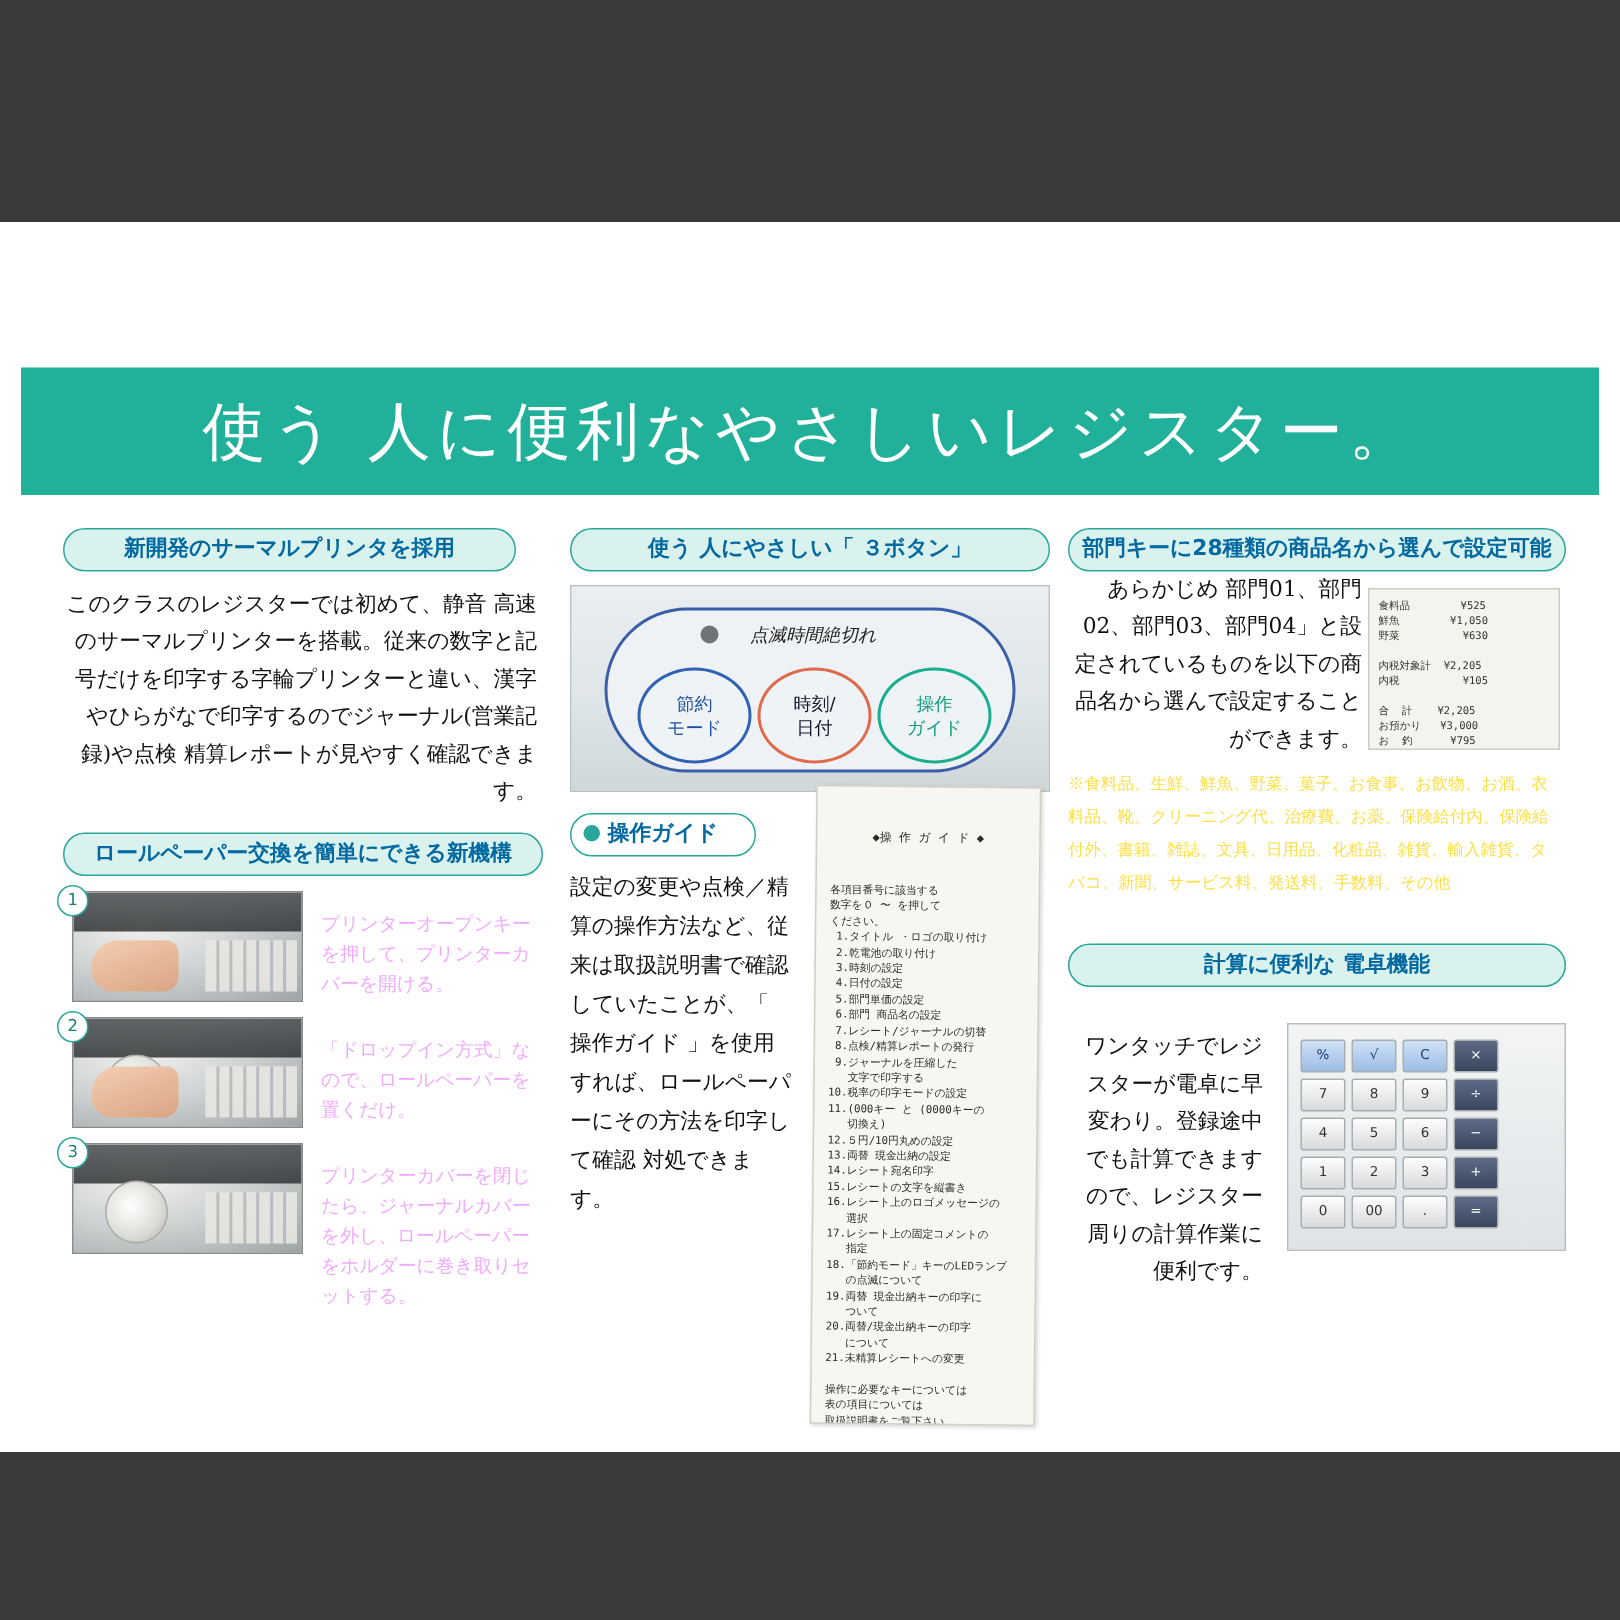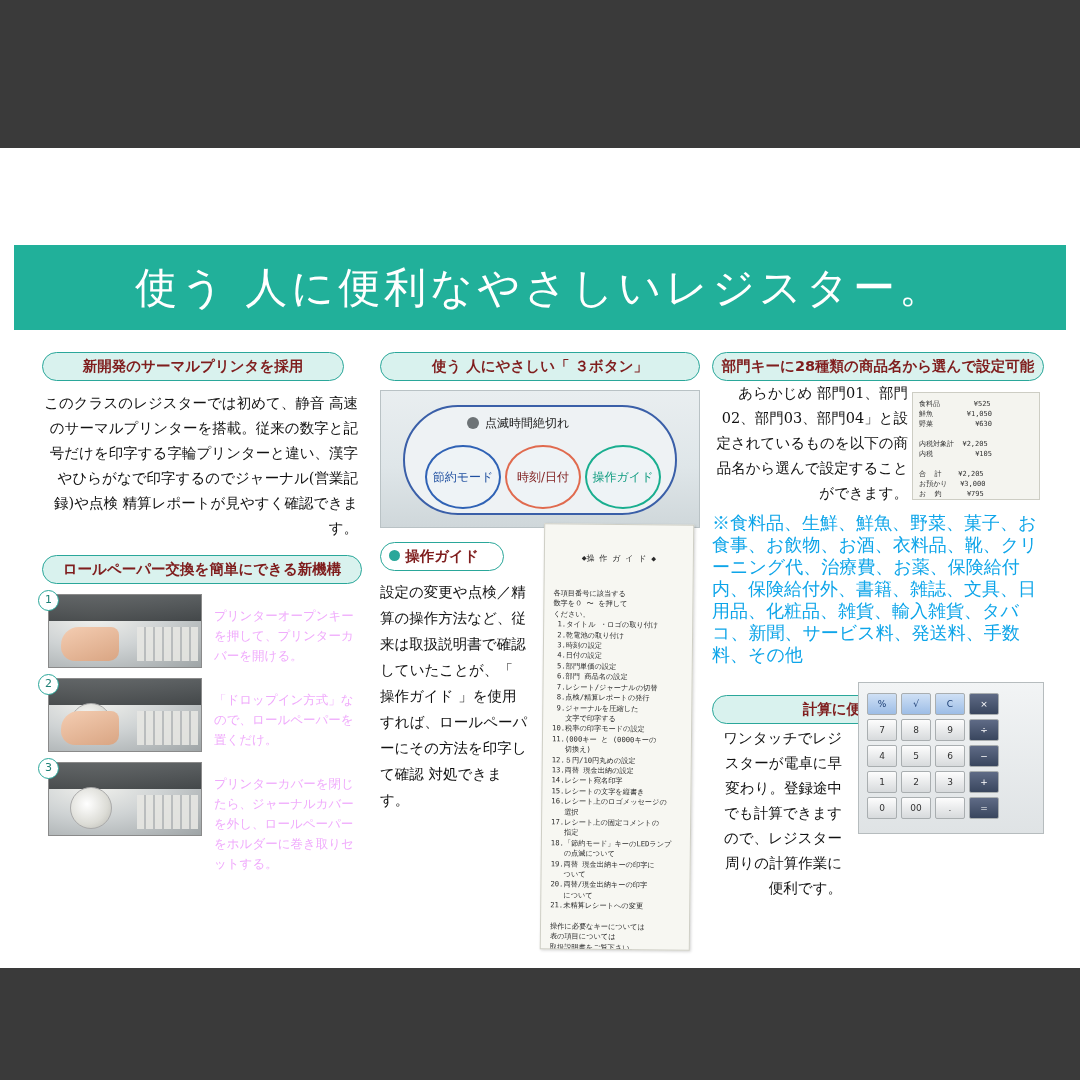--- a/index.html
+++ b/index.html
@@ -47,43 +47,43 @@
     font-family: "DejaVu Serif", serif;
     font-weight: normal;
     white-space: nowrap;
   }
 
   
   .pill {
     border: 1.5px solid #2aa79a;
     border-radius: 16px;
     background: #d9f2ee;
-    color: #7f1d1d;
+    color: #0369a1;
     font-size: 14.5px;
     font-weight: bold;
     text-align: center;
     line-height: 26px;
     height: 27px;
     font-family: "DejaVu Sans", sans-serif;
   }
   .pill.white {
     background: #ffffff;
   }
 
   .body-text {
     font-size: 14.5px;
     line-height: 25px;
     color: #111111;
     font-family: "DejaVu Serif", serif;
     text-align: right;
   }
   .small-text {
-    font-size: 18px;
+    font-size: 11px;
     line-height: 22px;
-    color: #0ea5e9;
+    color: #fde047;
     font-family: Liberation Sans, sans-serif;
   }
 
   
   #col-left { position: absolute; left: 42px; top: 352px; width: 318px; }
   #hdr-printer { width: 300px; }
   #txt-printer { margin-top: 10px; width: 316px; }
   #hdr-roll { margin-top: 14px; width: 318px; }
 
   
@@ -151,35 +151,35 @@
   .btn-photo .oval-outer {
     position: absolute; left: 22px; top: 14px; right: 22px; bottom: 12px;
     border: 2px solid #3a5fa8; border-radius: 60px;
     background: #eef2f4;
   }
   .btn-photo .lamp {
     position: absolute; left: 86px; top: 26px; width: 12px; height: 12px;
     border-radius: 50%; background: #6d7376;
   }
   .btn-photo .lamp-label {
-    position: absolute; left: 104px; top: 24px;
-    font-size: 12px; color: #222; font-family: "DejaVu Sans", sans-serif;
+    position: absolute; left: 119px; top: 24px;
+    font-size: 12px; color: #222; font-family: "DejaVu Sans", sans-serif; font-style: italic;
   }
   .rbtn {
     position: absolute; top: 54px; width: 72px; height: 60px;
     border-radius: 50%/50%;
     border: 2px solid #3a5fa8;
     background: #eef3f6;
     text-align: center;
     font-size: 12px; line-height: 16px;
     font-family: "DejaVu Sans", sans-serif;
-    display: flex; flex-direction: row; align-items: center; justify-content: center;
+    display: flex; flex-direction: column; align-items: center; justify-content: center;
   }
   #rbtn1 { left: 44px; color: #1f4fa0; border-color: #2f62b5; }
-  #rbtn2 { left: 124px; color: #7f1d1d; border-color: #e06a4e; }
+  #rbtn2 { left: 124px; color: #0f172a; border-color: #e06a4e; }
   #rbtn3 { left: 204px; color: #0e9b7f; border-color: #19ae8f; }
 
   #hdr-guide { margin-top: 14px; width: 122px; text-align: center; position: relative; }
   #hdr-guide .dot {
     position: absolute; left: 8px; top: 7px; width: 11px; height: 11px;
     border-radius: 50%; background: #2aa79a;
   }
   #txt-guide {
     margin-top: 8px;
     width: 150px;
@@ -217,21 +217,21 @@
     width: 128px; height: 108px;
     background: #f4f4ef; border: 1px solid #cdcdc4;
     font-family: "DejaVu Sans Mono", monospace;
     font-size: 7px; line-height: 10px; color: #333;
     padding: 6px 12px 0 6px;
     box-sizing: border-box;
     white-space: pre;
   }
   #txt-note { margin-top: 6px; width: 330px; }
   #hdr-calc { margin-top: 29px; width: 330px; }
-  #txt-calc { margin-top: 2px; width: 130px; }
+  #txt-calc { margin-top: 28px; width: 130px; }
 
   .calc-photo {
     position: absolute; left: 146px; top: 330px;
     width: 184px; height: 150px;
     background: linear-gradient(180deg,#f2f4f5,#dfe3e5);
     border: 1px solid #b6bcbe;
     overflow: hidden;
   }
   .kgrid {
     position: absolute; left: 8px; top: 10px;

